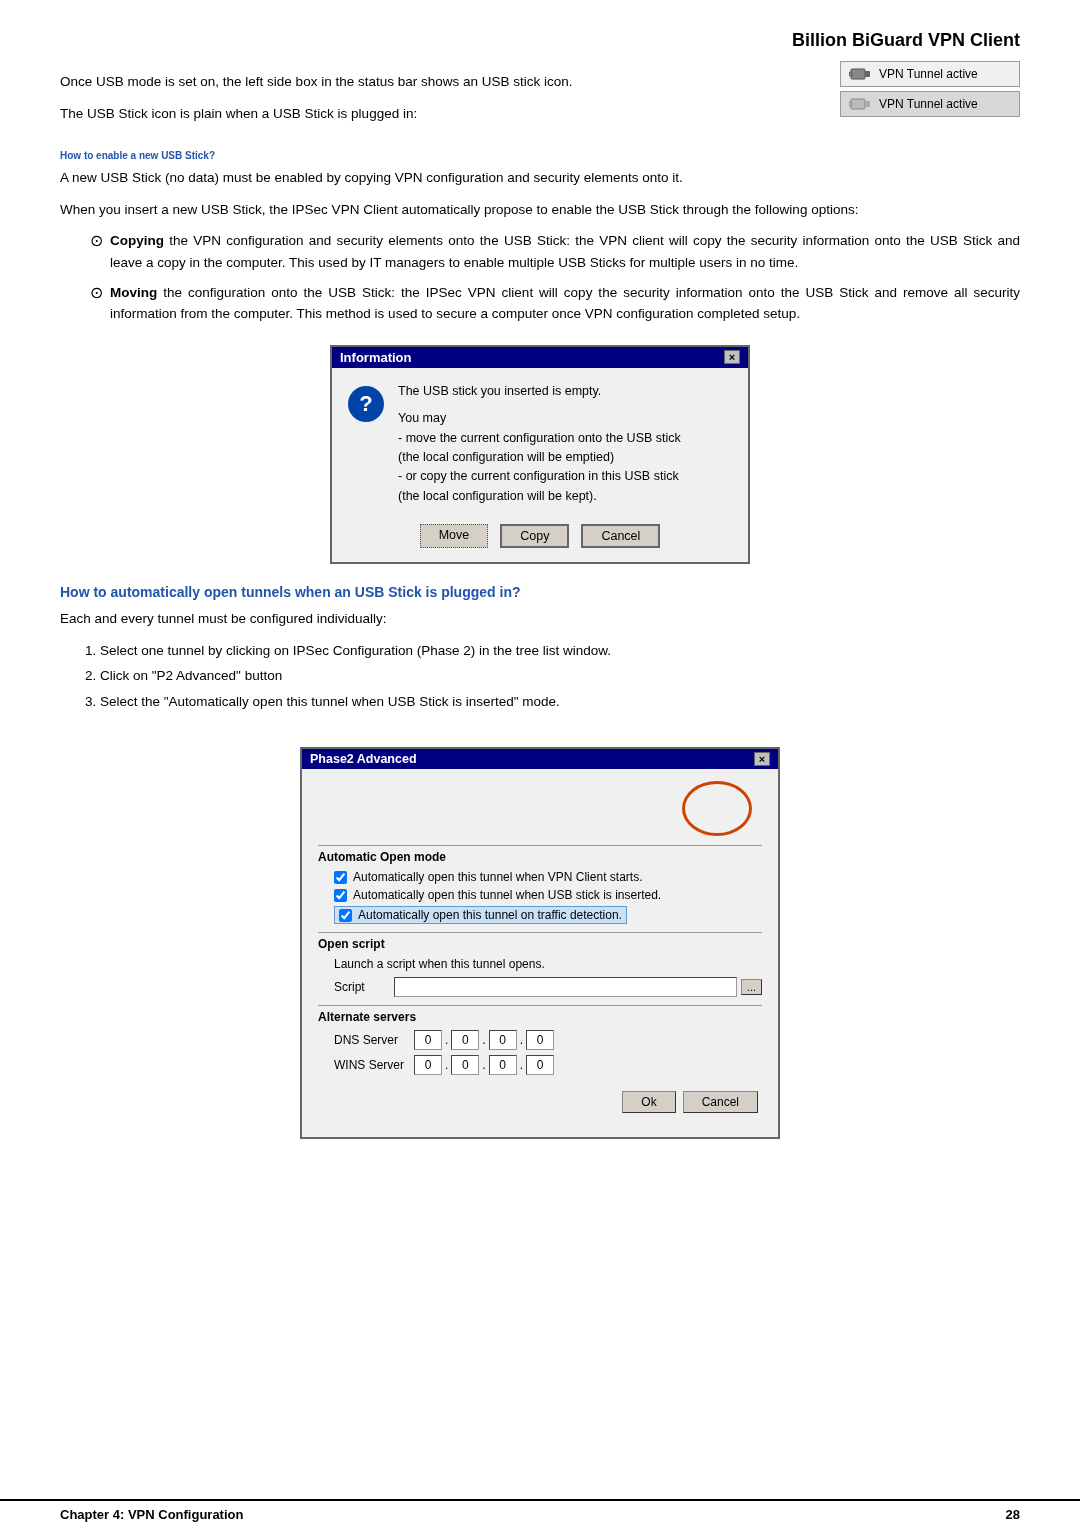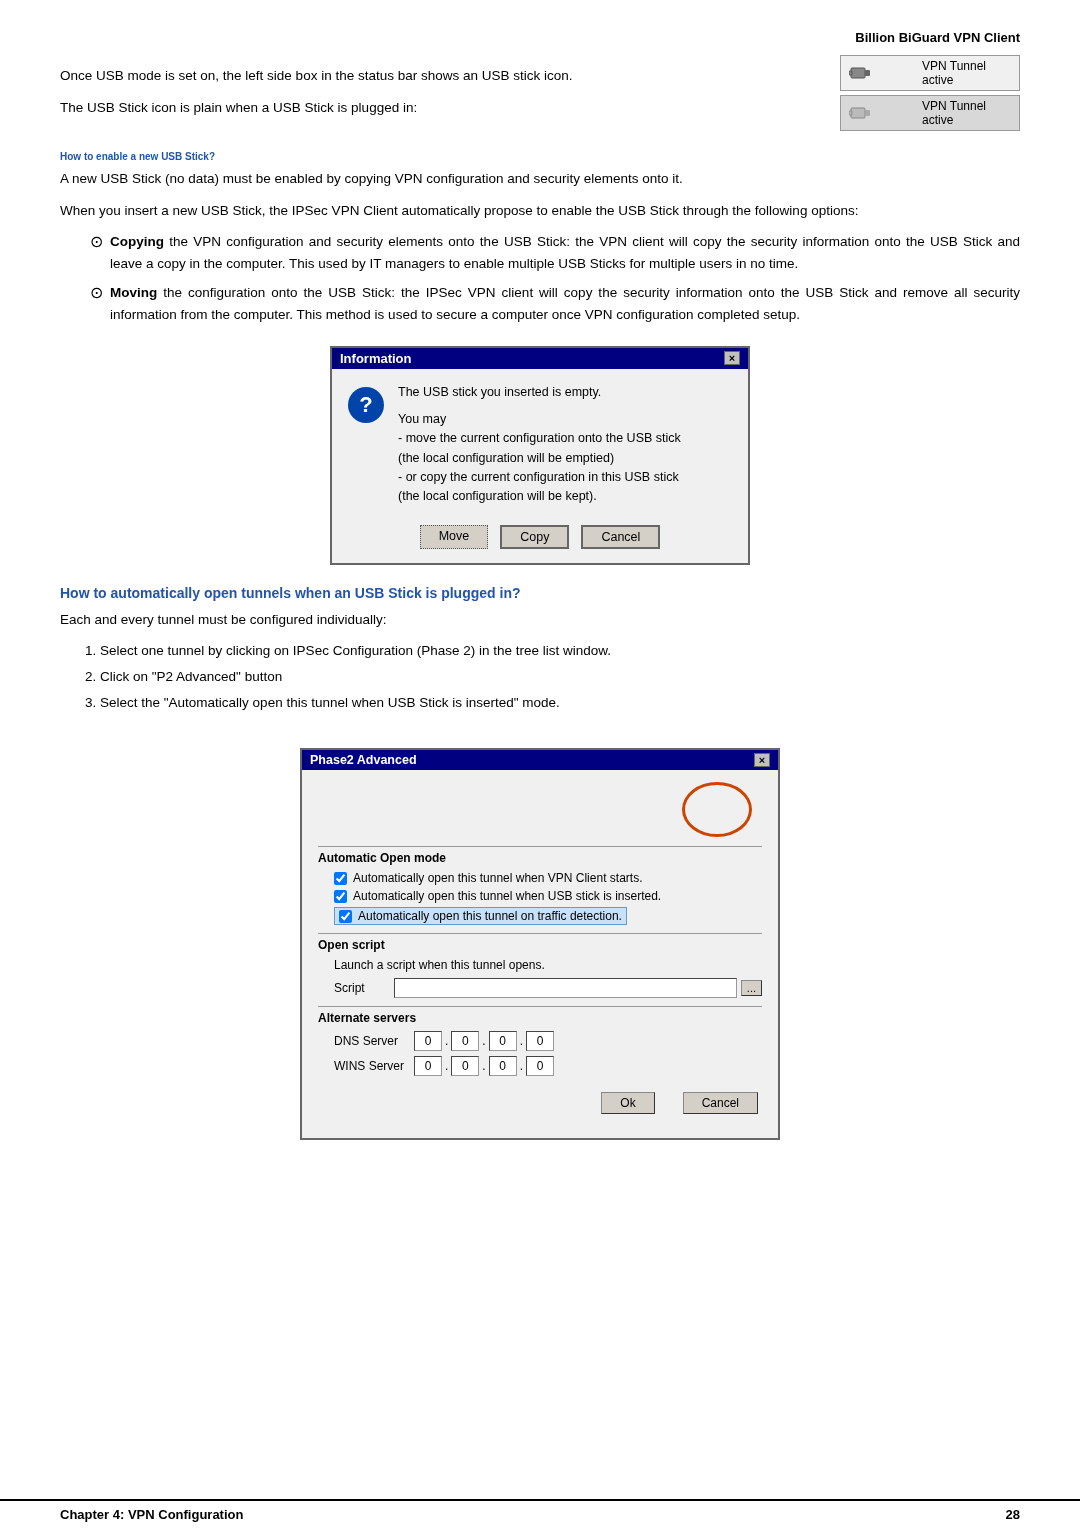--- a/index.html
+++ b/index.html
@@ -14,21 +14,21 @@
     }
     .page {
       width: 1080px;
       min-height: 1528px;
       padding: 30px 60px 40px 60px;
       position: relative;
     }
     .header-right {
       text-align: right;
       font-weight: bold;
-      font-size: 13px;
+      font-size: 18px;
       margin-bottom: 20px;
     }
     .body-text {
       line-height: 1.6;
       margin-bottom: 10px;
       text-align: justify;
     }
     .usb-status-block {
       float: right;
       margin-left: 20px;
@@ -36,21 +36,20 @@
     }
     .usb-status-item {
       border: 1px solid #999;
       padding: 3px 8px;
       margin-bottom: 4px;
       display: flex;
       align-items: center;
       background: #f0f0f0;
       font-size: 12px;
       width: 180px;
-      gap: 43px;
     }
     .usb-icon {
       width: 24px;
       height: 18px;
       margin-right: 6px;
       display: inline-block;
       position: relative;
     }
     .usb-icon-active svg { }
     .section-heading {
@@ -284,21 +283,21 @@
       font-size: 12px;
       padding: 1px 2px;
     }
     .ip-dot {
       margin: 0 3px;
       font-size: 12px;
     }
     .phase2-buttons {
       display: flex;
       justify-content: flex-end;
-      gap: 28px;
+      gap: 7px;
       padding: 8px 4px 4px 4px;
     }
     .phase2-btn {
       border: 1px outset #888;
       background: #d4d0c8;
       padding: 3px 18px;
       font-size: 12px;
       cursor: pointer;
       min-width: 50px;
       text-align: center;

